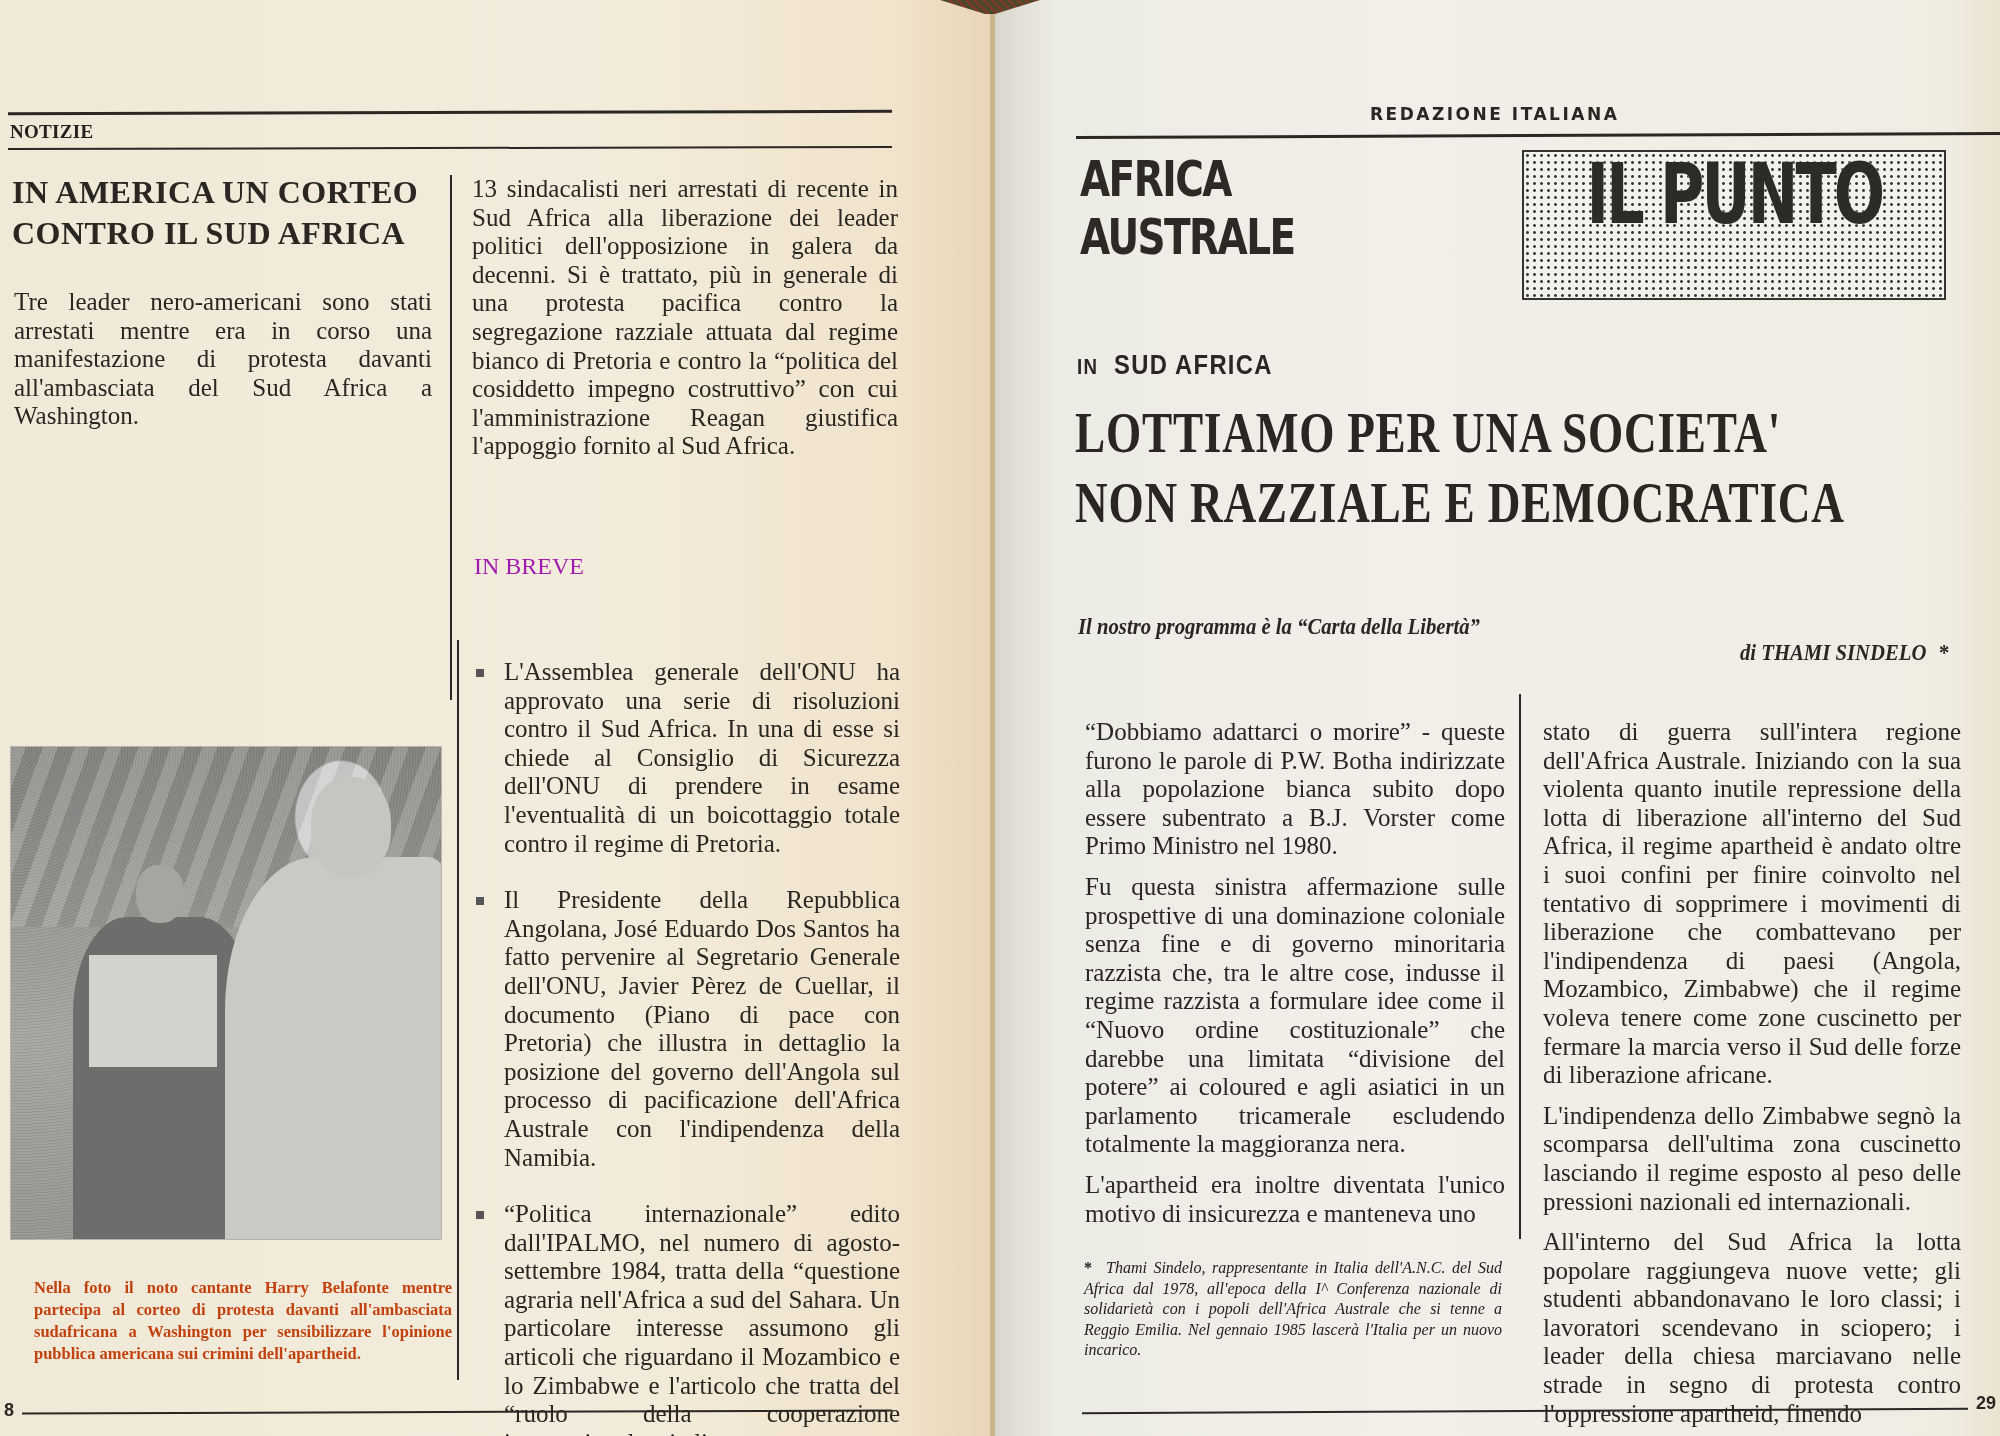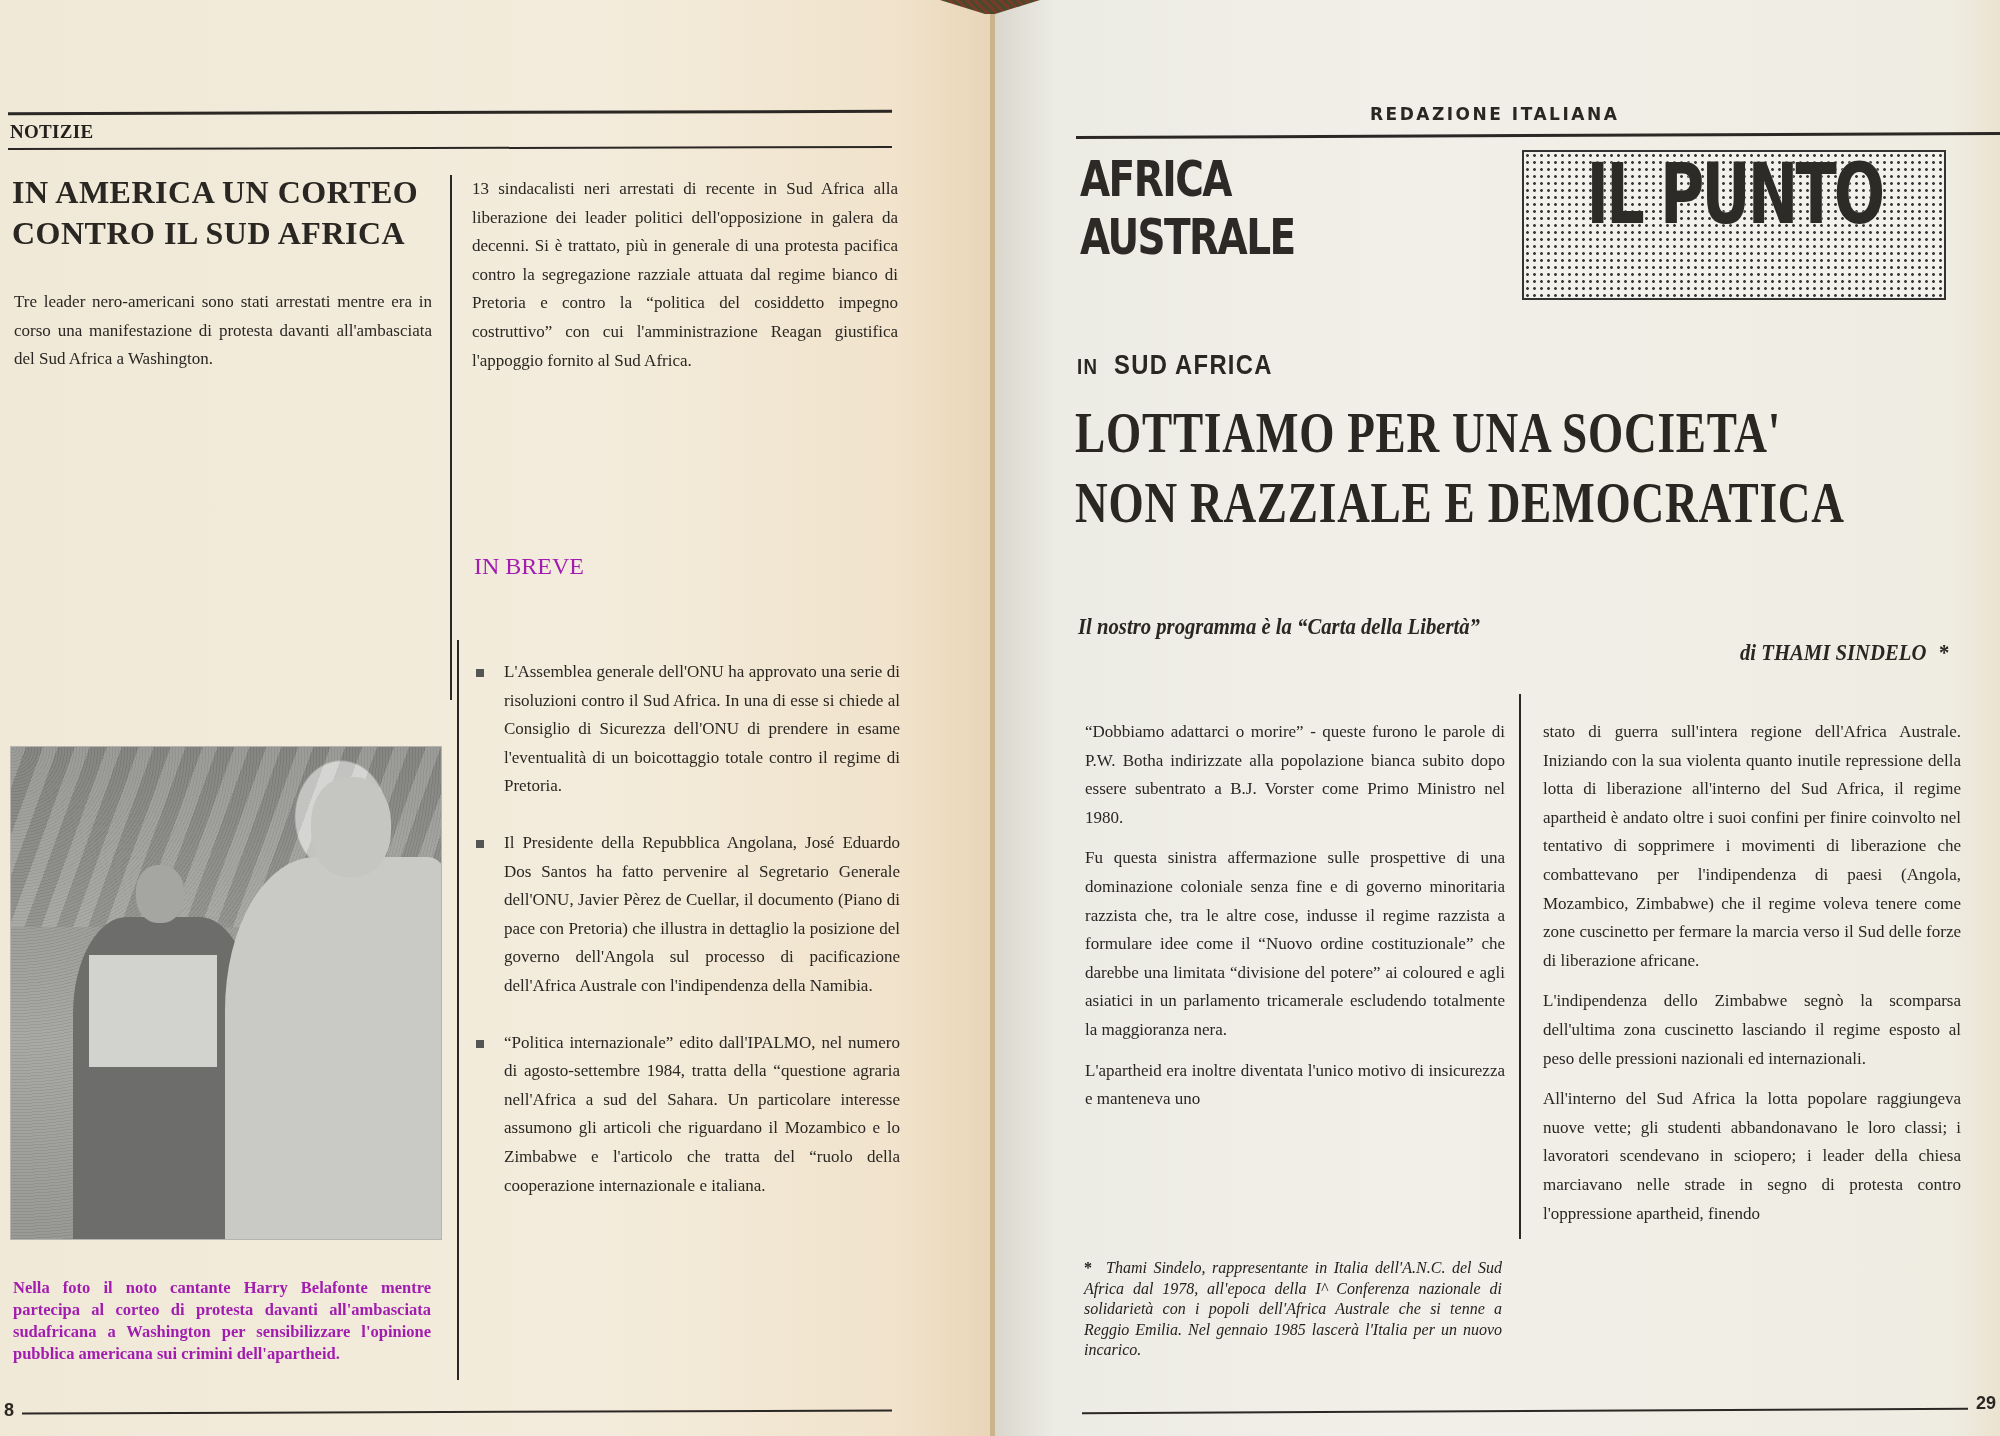--- a/index.html
+++ b/index.html
@@ -25,21 +25,21 @@
     position: absolute; left: 10px; top: 121px;
     font-family: "Liberation Serif", serif; font-weight: bold; font-size: 19px; letter-spacing: 0.3px; color: #24201d;
   }
   .col-divider { position: absolute; width: 2px; background: #2b2724; }
 
   .headline-left {
     position: absolute; left: 12px; top: 172px; width: 420px;
     font-family: "Liberation Serif", serif; font-weight: bold; font-size: 32px; line-height: 41px; letter-spacing: 0.5px; color: #2a2622;
   }
   .body-text {
-    font-family: "Liberation Serif", serif; font-size: 17px; line-height: 28.6px; color: #2a2622; text-align: justify;
+    font-family: "Liberation Serif", serif; font-size: 25px; line-height: 28.6px; color: #2a2622; text-align: justify;
     hyphens: auto;
   }
   .body-text p { margin-bottom: 12px; }
 
   .left-col1 { position: absolute; left: 14px; top: 288px; width: 418px; }
   .photo {
     position: absolute; left: 10px; top: 746px; width: 432px; height: 494px;
     background:
       radial-gradient(ellipse 90px 110px at 330px 70px, #cfcfcd 0%, #cfcfcd 50%, transparent 52%),
       linear-gradient(180deg, transparent 0 190px, transparent 190px),
@@ -50,22 +50,22 @@
   }
   .photo .fig-right { position: absolute; left: 214px; top: 110px; width: 226px; height: 384px; background: #c9c9c6; border-radius: 40% 10% 0 0; }
   .photo .head-right { position: absolute; left: 300px; top: 30px; width: 80px; height: 100px; background: #c5c5c2; border-radius: 45%; }
   .photo .sign { position: absolute; left: 78px; top: 208px; width: 128px; height: 112px; background: #d2d2cf; }
   .photo .fig-left { position: absolute; left: 62px; top: 170px; width: 180px; height: 324px; background: #6d6d6b; border-radius: 30% 30% 0 0; }
   .photo .head-left { position: absolute; left: 125px; top: 118px; width: 48px; height: 58px; background: #a5a5a2; border-radius: 45%; }
   .photo .crowd { position: absolute; left: 0; top: 0; width: 432px; height: 180px;
     background: repeating-linear-gradient(110deg, rgba(255,255,255,0.12) 0 14px, rgba(0,0,0,0.06) 14px 30px); }
 
   .caption {
-    position: absolute; left: 13px; top: 1277px; width: 418px;
-    font-family: "Liberation Serif", serif; font-weight: bold; font-size: 16.5px; line-height: 22px; text-align: justify; color: #a21caf;
+    position: absolute; left: 34px; top: 1277px; width: 418px;
+    font-family: "Liberation Serif", serif; font-weight: bold; font-size: 16.5px; line-height: 22px; text-align: justify; color: #c2410c;
   }
   .page-num-left { position: absolute; left: 4px; top: 1400px; font-family: "Liberation Sans", sans-serif; font-weight: bold; font-size: 18px; }
   .page-num-right { position: absolute; left: 1976px; top: 1393px; font-family: "Liberation Sans", sans-serif; font-weight: bold; font-size: 18px; }
 
   .left-col2 { position: absolute; left: 472px; top: 175px; width: 426px; }
   .in-breve {
     position: absolute; left: 474px; top: 553px;
     font-family: "Liberation Serif", serif; font-weight: normal; font-size: 24px; color: #a21caf;
   }
   .brief-list { position: absolute; left: 472px; top: 640px; width: 428px; list-style: none; }

